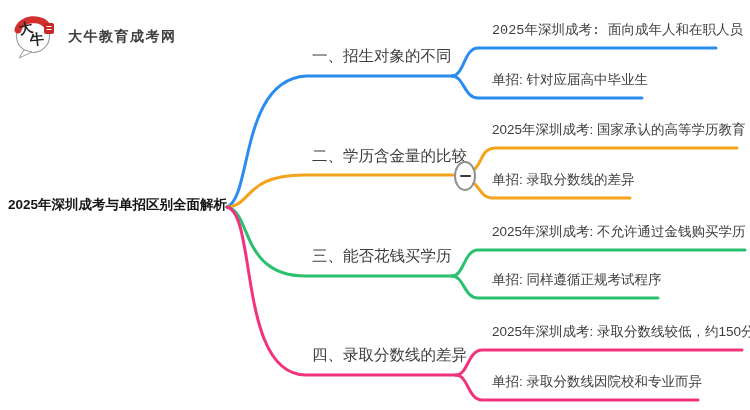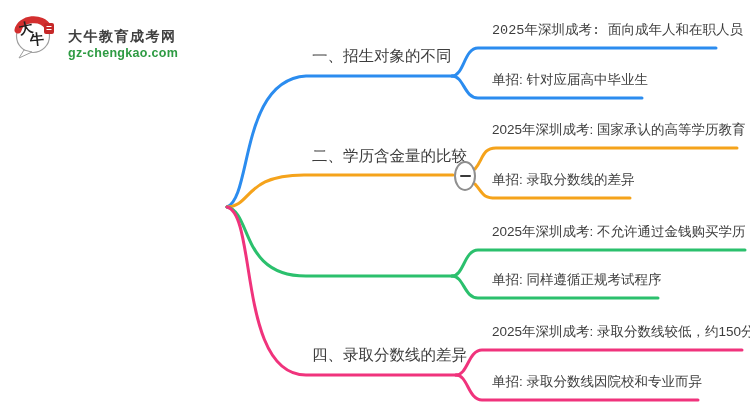--- a/index.html
+++ b/index.html
@@ -73,26 +73,27 @@
         <circle cx="23" cy="27" r="16.5" fill="#ffffff" stroke="#9e9e9e" stroke-width="1.2"></circle>
         <path d="M 14 41 L 9 49 L 22 43 Z" fill="#ffffff" stroke="#9e9e9e" stroke-width="1"></path>
         <path d="M 8 21 A 16 13 0 0 1 38 18" stroke="#d32f2f" stroke-width="7" fill="none" stroke-linecap="round"></path>
         <rect x="34" y="14" width="10" height="11" rx="2" fill="#c62828"></rect>
         <path d="M36.5 17.5 h5 M36.5 20.5 h5" stroke="#ffffff" stroke-width="1"></path>
       </svg>
       <span class="logo-char c1">大</span>
       <span class="logo-char c2">牛</span>
     </div>
     <div class="logo-name">大牛教育成考网</div>
-    <div class="logo-url">gz-chengkao.com</div>
   </div>
 
+  <div class="node root-node">2025年深圳成考与单招区别全面解析</div>
 
   <div class="node branch-label" style="left:312px; top:46px;">一、招生对象的不同</div>
   <div class="node branch-label" style="left:312px; top:146px;">二、学历含金量的比较</div>
+  <div class="node branch-label" style="left:312px; top:246px;">三、能否花钱买学历</div>
   <div class="node branch-label" style="left:312px; top:345px;">四、录取分数线的差异</div>
 
   <div class="node leaf-text" style="left:492px; top:21px;font-family:Liberation Mono, monospace;">2025年深圳成考: 面向成年人和在职人员</div>
   <div class="node leaf-text" style="left:492px; top:71px;">单招: 针对应届高中毕业生</div>
 
   <div class="node leaf-text" style="left:492px; top:121px;">2025年深圳成考: 国家承认的高等学历教育</div>
   <div class="node leaf-text" style="left:492px; top:171px;">单招: 录取分数线的差异</div>
 
   <div class="node leaf-text" style="left:492px; top:223px;">2025年深圳成考: 不允许通过金钱购买学历</div>
   <div class="node leaf-text" style="left:492px; top:271px;">单招: 同样遵循正规考试程序</div>

